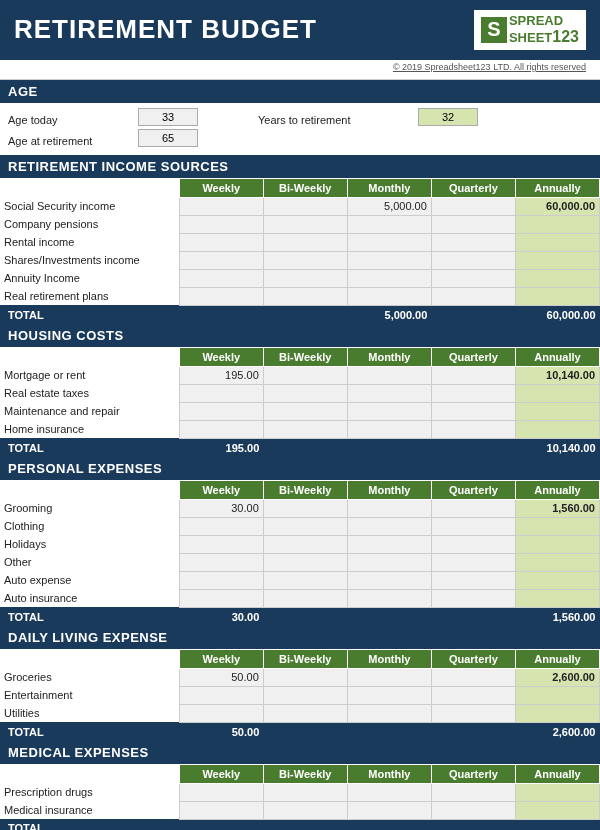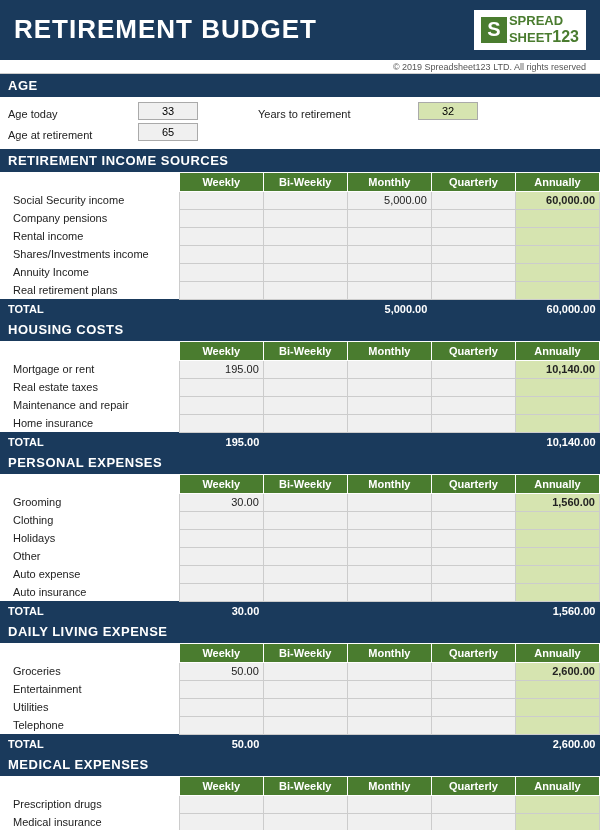--- a/index.html
+++ b/index.html
@@ -49,23 +49,24 @@
       font-weight: bold;
       color: #1a3a5c;
       line-height: 1.1;
     }
     .logo-text span { color: #4a7c2f; }
 
     .copyright {
       text-align: right;
       font-size: 9px;
       color: #555;
-      padding: 2px 14px 1px;
+      padding: 2px 14px 7px;
       background: #fff;
       border-bottom: 1px solid #ccc;
+      text-decoration: underline;
     }
 
     
     .section-header {
       background: #1a3a5c;
       color: #fff;
       font-weight: bold;
       font-size: 13px;
       padding: 4px 8px;
       letter-spacing: 0.5px;
@@ -129,21 +130,21 @@
     }
     .budget-table td {
       padding: 2px 4px;
       font-size: 11px;
       border: 1px solid #ccc;
       height: 18px;
     }
     .budget-table td.label-col {
       border: none;
       width: 145px;
-      padding-left: 13px;
+      padding-left: 4px;
     }
     .budget-table td.value-cell {
       text-align: right;
       background: #f9f9f9;
       width: 68px;
     }
     .budget-table td.value-cell.green-bg {
       background: #d6e4b0;
       font-weight: bold;
     }
@@ -441,28 +442,20 @@
         <td class="value-cell green-bg"></td>
       </tr>
       <tr>
         <td class="label-col">Utilities</td>
         <td class="value-cell filled"></td>
         <td class="value-cell filled"></td>
         <td class="value-cell filled"></td>
         <td class="value-cell filled"></td>
         <td class="value-cell green-bg"></td>
       </tr>
-      <tr>
-        <td class="label-col">Telephone</td>
-        <td class="value-cell filled"></td>
-        <td class="value-cell filled"></td>
-        <td class="value-cell filled"></td>
-        <td class="value-cell filled"></td>
-        <td class="value-cell green-bg"></td>
-      </tr>
       <tr class="total-row">
         <td class="label-col">TOTAL</td>
         <td style="text-align:right;">50.00</td>
         <td style="text-align:right;"></td>
         <td style="text-align:right;"></td>
         <td style="text-align:right;"></td>
         <td style="text-align:right;">2,600.00</td>
       </tr>
     </tbody>
   </table>

